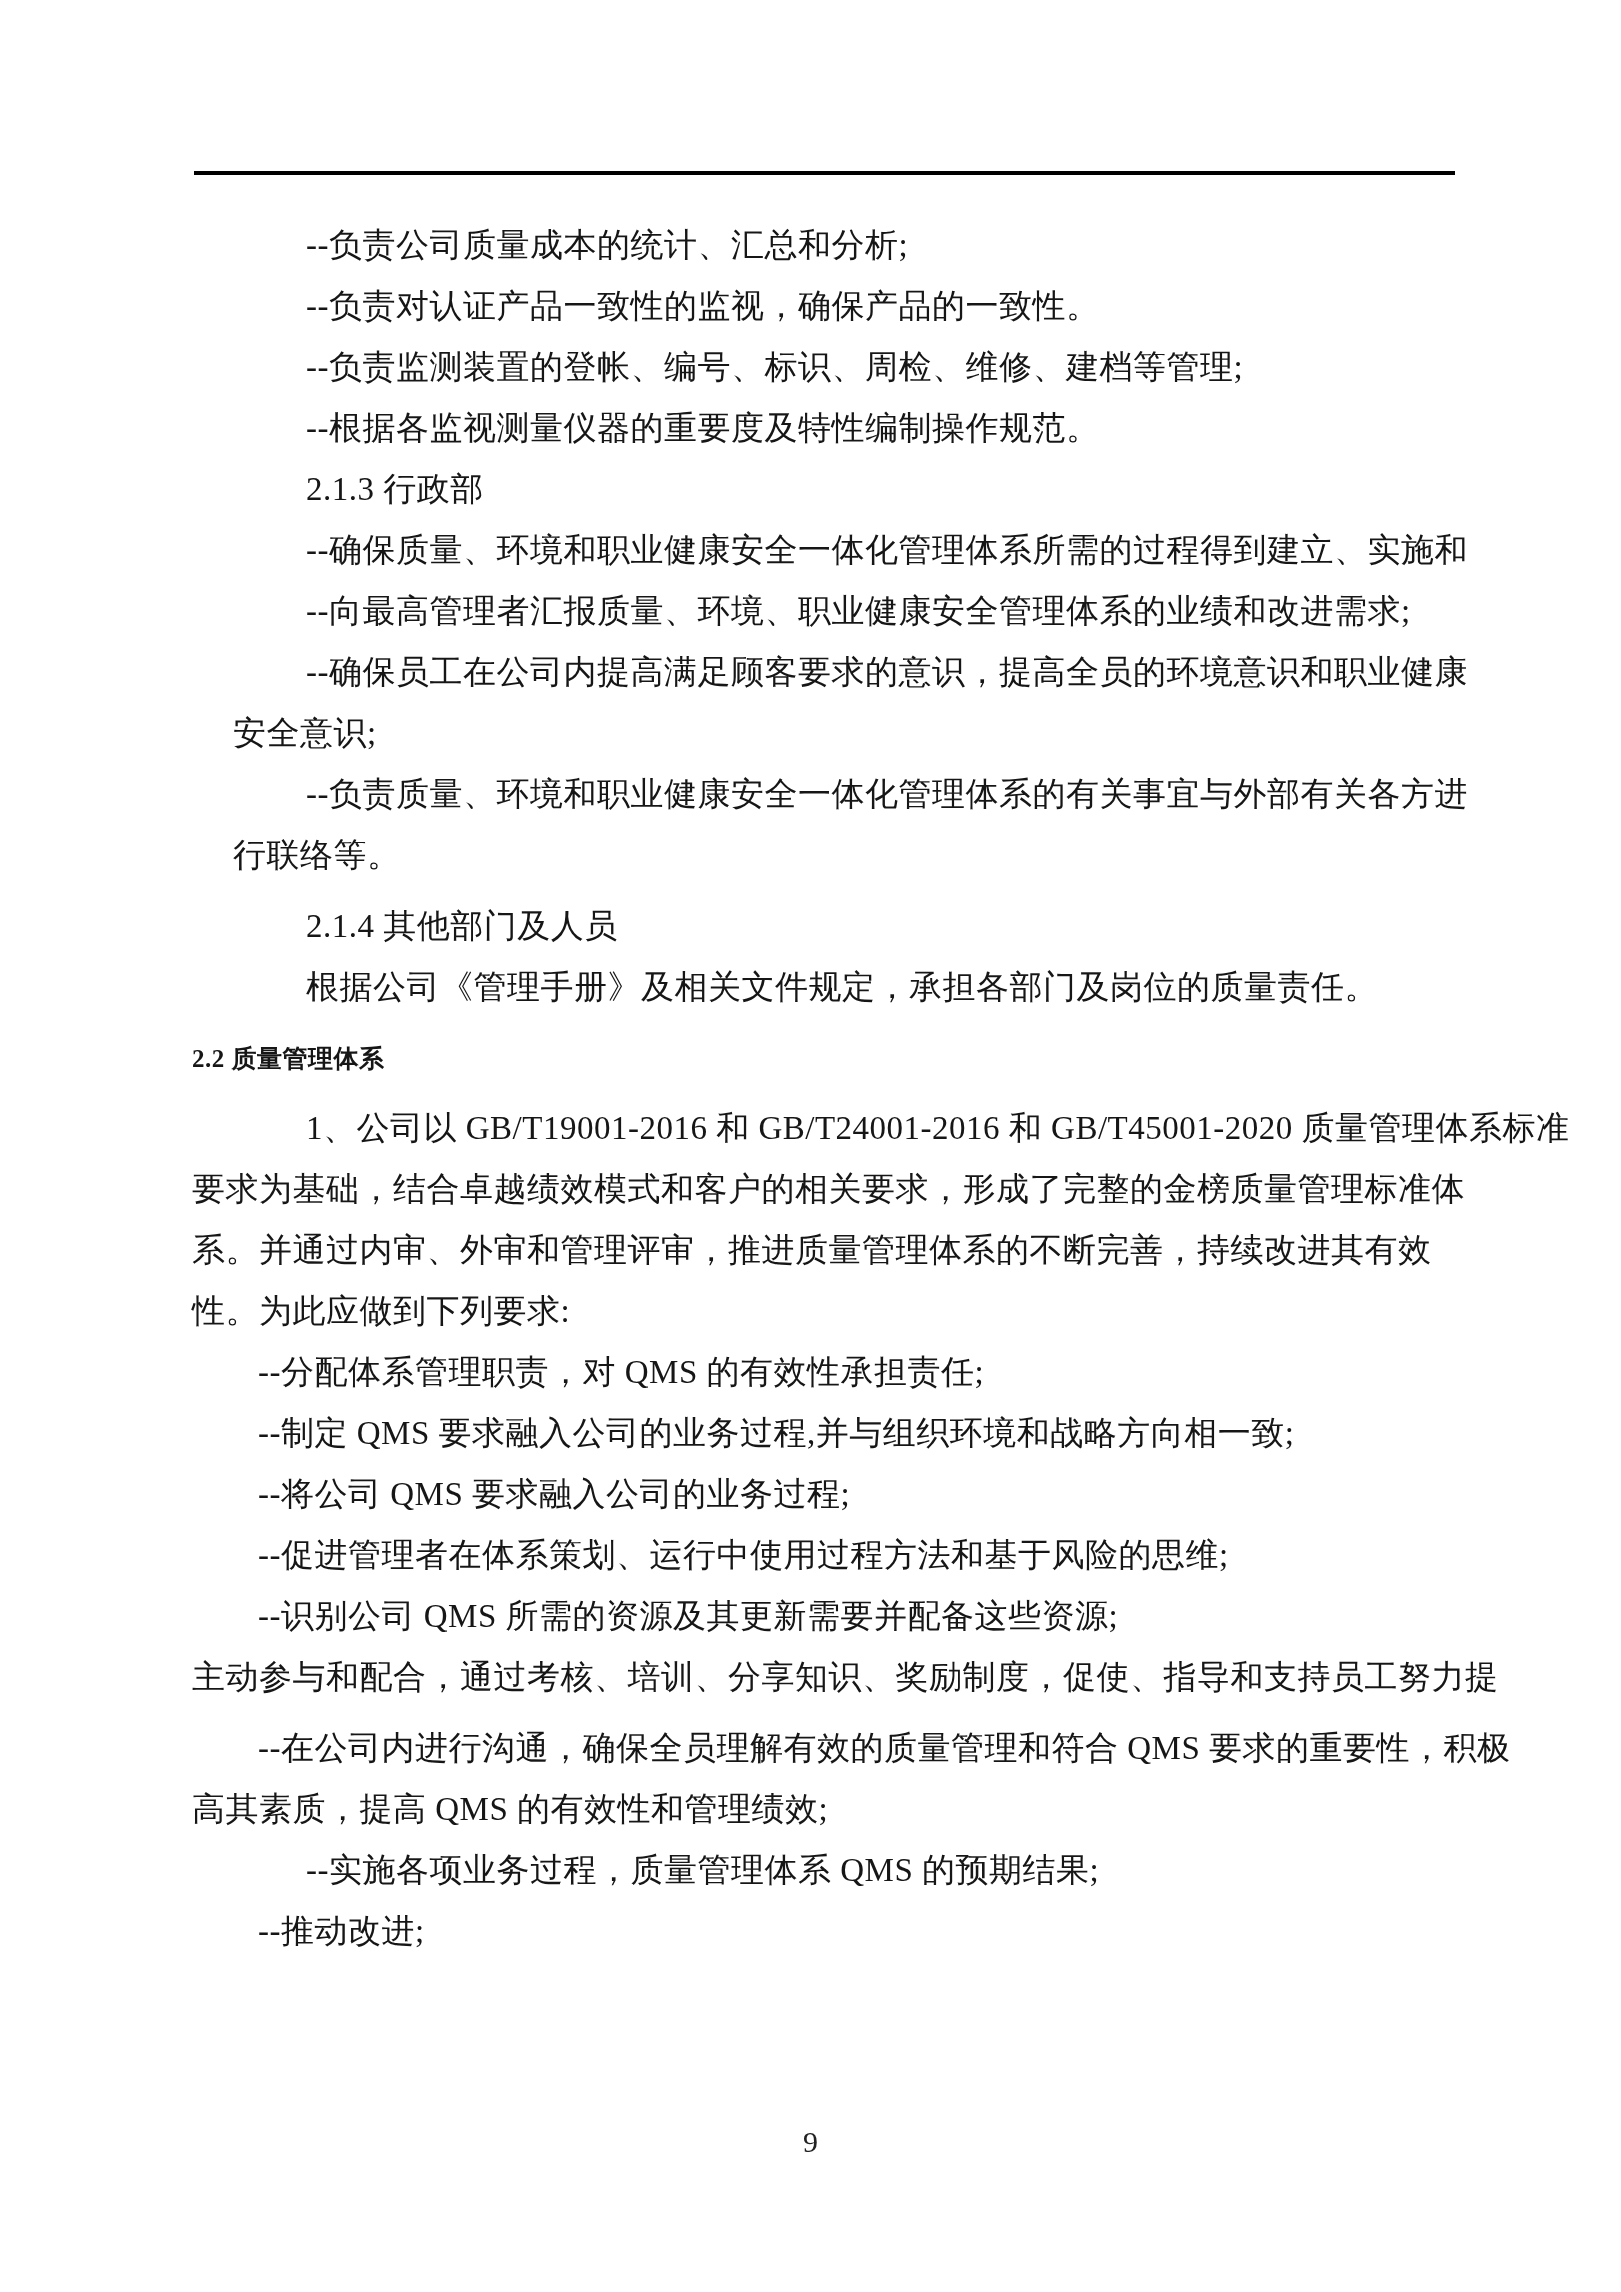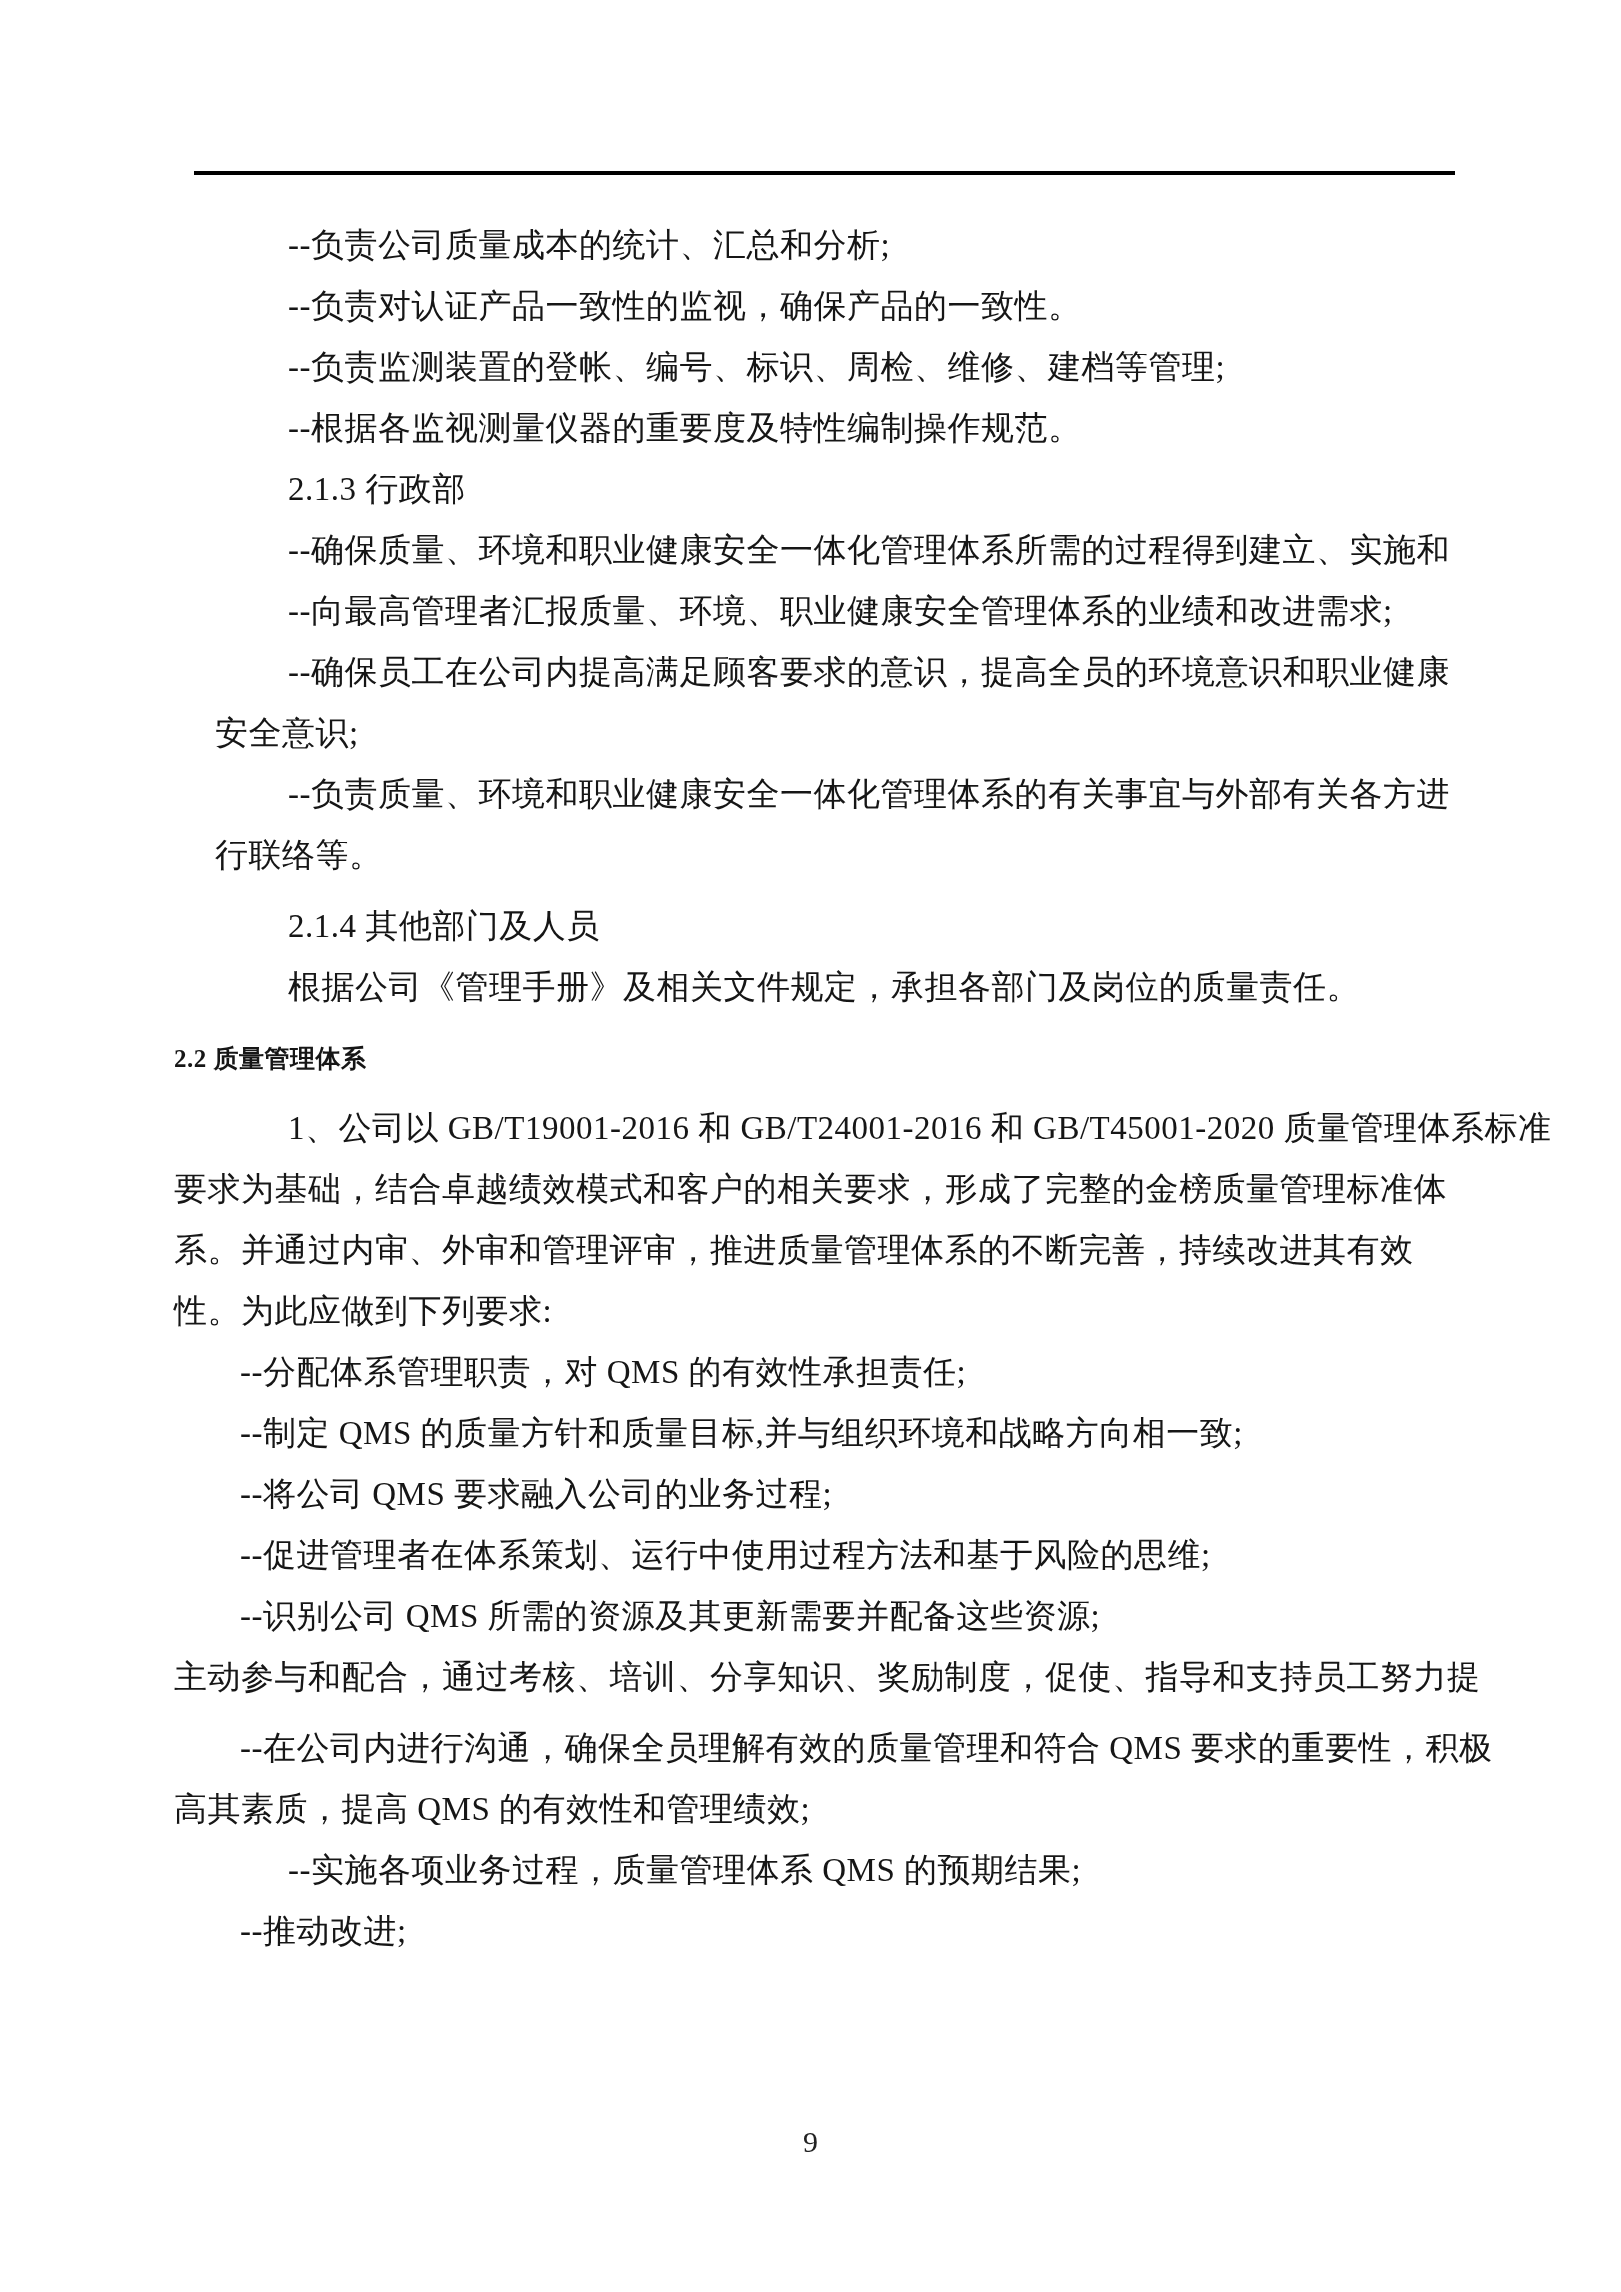--- a/index.html
+++ b/index.html
@@ -13,21 +13,21 @@
     overflow:hidden;
   }
   .header-rule{
     position:absolute;
     left:194px;top:171px;
     width:1261px;height:3.9px;
     background:#000;
   }
   .content{
     position:absolute;
-    left:174px;top:215px;
+    left:192px;top:215px;
     width:1309px;
   }
   .line{
     font-size:33px;
     line-height:61px;
     height:61px;
     white-space:pre;
     letter-spacing:0.5px;
   }
   .ind-a{padding-left:114px;}   
@@ -64,21 +64,21 @@
     <div class="line ind-a">--负责质量、环境和职业健康安全一体化管理体系的有关事宜与外部有关各方进</div>
     <div class="line ind-b">行联络等。</div>
     <div class="line ind-a sp">2.1.4 其他部门及人员</div>
     <div class="line ind-a">根据公司《管理手册》及相关文件规定，承担各部门及岗位的质量责任。</div>
     <div class="line heading sp">2.2 质量管理体系</div>
     <div class="line ind-a sp">1、公司以 GB/T19001-2016 和 GB/T24001-2016 和 GB/T45001-2020 质量管理体系标准</div>
     <div class="line">要求为基础，结合卓越绩效模式和客户的相关要求，形成了完整的金榜质量管理标准体</div>
     <div class="line">系。并通过内审、外审和管理评审，推进质量管理体系的不断完善，持续改进其有效</div>
     <div class="line">性。为此应做到下列要求:</div>
     <div class="line ind-c">--分配体系管理职责，对 QMS 的有效性承担责任;</div>
-    <div class="line ind-c">--制定 QMS 的质量方针和质量目标,并与组织环境和战略方向相一致;</div>
+    <div class="line ind-c">--制定 QMS 要求融入公司的业务过程,并与组织环境和战略方向相一致;</div>
     <div class="line ind-c">--将公司 QMS 要求融入公司的业务过程;</div>
     <div class="line ind-c">--促进管理者在体系策划、运行中使用过程方法和基于风险的思维;</div>
     <div class="line ind-c">--识别公司 QMS 所需的资源及其更新需要并配备这些资源;</div>
     <div class="line">主动参与和配合，通过考核、培训、分享知识、奖励制度，促使、指导和支持员工努力提</div>
     <div class="line ind-c sp">--在公司内进行沟通，确保全员理解有效的质量管理和符合 QMS 要求的重要性，积极</div>
     <div class="line">高其素质，提高 QMS 的有效性和管理绩效;</div>
     <div class="line ind-a">--实施各项业务过程，质量管理体系 QMS 的预期结果;</div>
     <div class="line ind-c">--推动改进;</div>
   </div>
 

